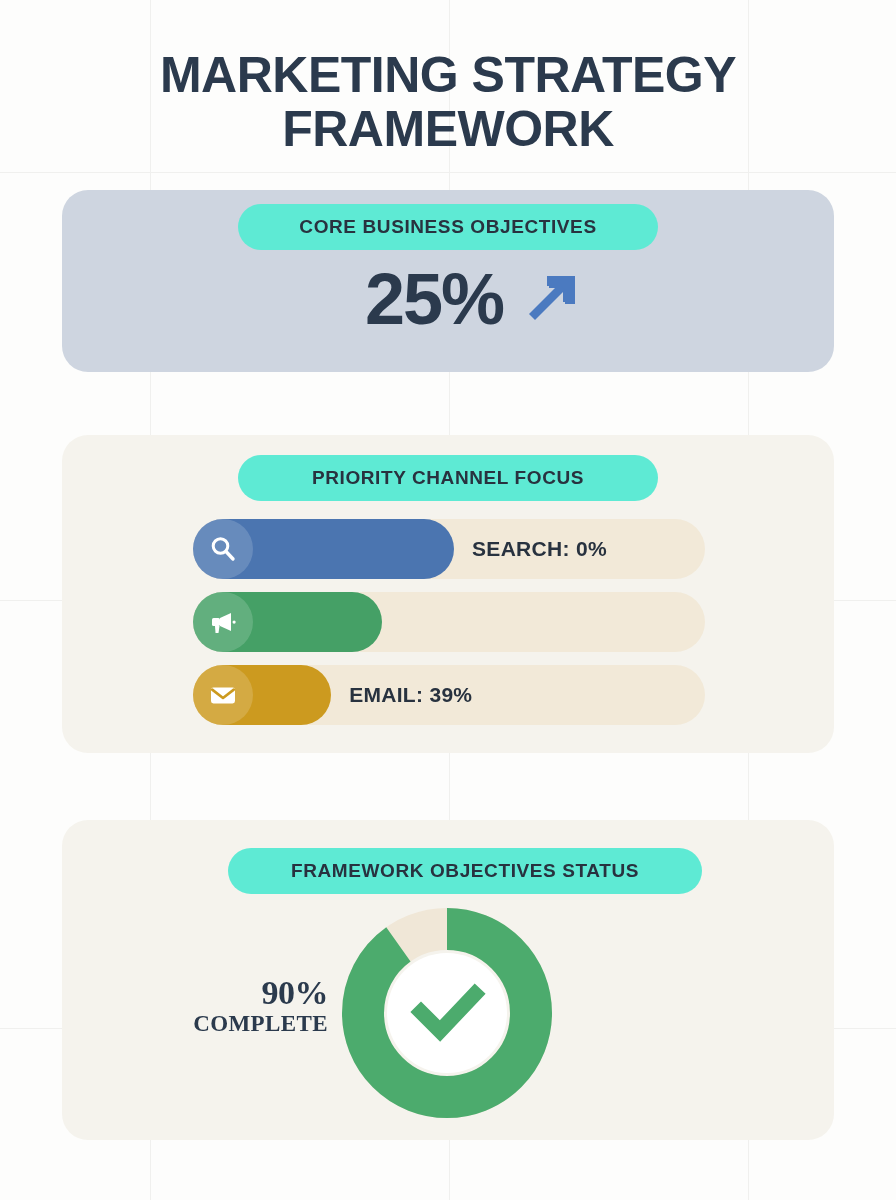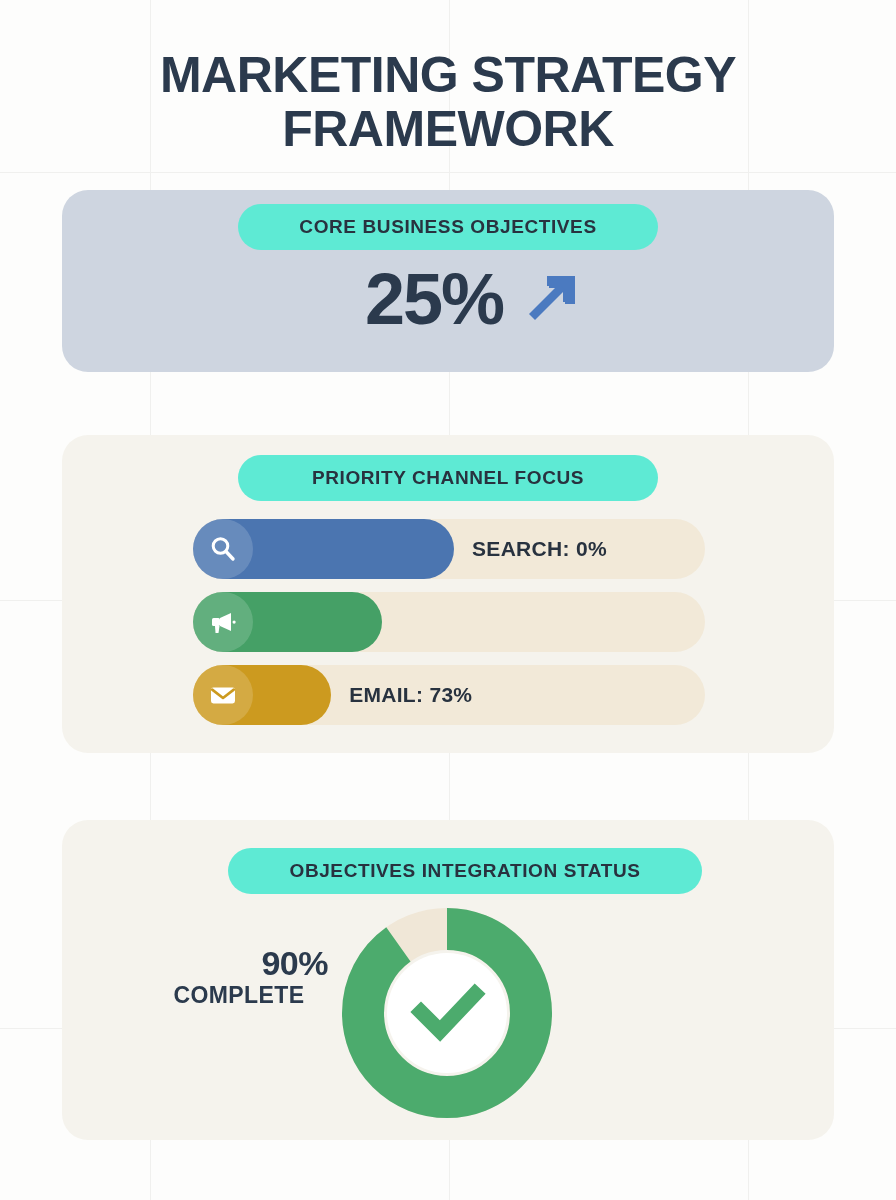--- a/index.html
+++ b/index.html
@@ -133,37 +133,37 @@
   }
 
   
   .donut-wrap {
     position:absolute;
     left:342px; top:908px;
     width:210px; height:210px;
   }
   .donut-caption {
     position:absolute;
-    left:150px; top:946px;
+    left:150px; top:975px;
     width:178px;
     text-align:right;
     color:#2b3a4d;
+    font-family:Liberation Serif, serif;
   }
   .donut-pct {
     font-size:34px;
     font-weight:bold;
     letter-spacing:-0.5px;
     line-height:1.05;
   }
   .donut-sub {
     font-size:23px;
     font-weight:bold;
     letter-spacing:0.4px;
     line-height:1.15;
-    text-align:center;
   }
 </style>
 </head>
 <body>
 
 <div id="page">
 
   <div class="grid-line grid-v" style="left:150px;"></div>
   <div class="grid-line grid-v" style="left:449px;"></div>
   <div class="grid-line grid-v" style="left:748px;"></div>
@@ -219,27 +219,27 @@
 
     <div class="bar-row">
       <div class="bar-track"></div>
       <div class="bar-fill" style="width:27%; background:#cc9a1f;"></div>
       <div class="bar-badge">
         <svg width="32" height="32" viewBox="0 0 32 32">
           <rect x="4" y="8.5" width="24" height="16" rx="2.4" fill="#ffffff"></rect>
           <path d="M5.2 10.6 L16 19 L26.8 10.6" fill="none" stroke="#cc9a1f" stroke-width="2.6" stroke-linecap="round" stroke-linejoin="round"></path>
         </svg>
       </div>
-      <div class="bar-label" style="left:30.5%;">EMAIL: 73%</div>
+      <div class="bar-label" style="left:30.5%;">EMAIL: 39%</div>
     </div>
 
   </div>
 
   <div class="card card-status"></div>
-  <div class="pill pill-status">OBJECTIVES INTEGRATION STATUS</div>
+  <div class="pill pill-status">FRAMEWORK OBJECTIVES STATUS</div>
 
   <div class="donut-caption">
     <div class="donut-pct">90%</div>
     <div class="donut-sub">COMPLETE</div>
   </div>
 
   <div class="donut-wrap">
     <svg width="210" height="210" viewBox="0 0 210 210">
 
       <circle cx="105" cy="105" r="84" fill="none" stroke="#f0e7d7" stroke-width="42"></circle>

